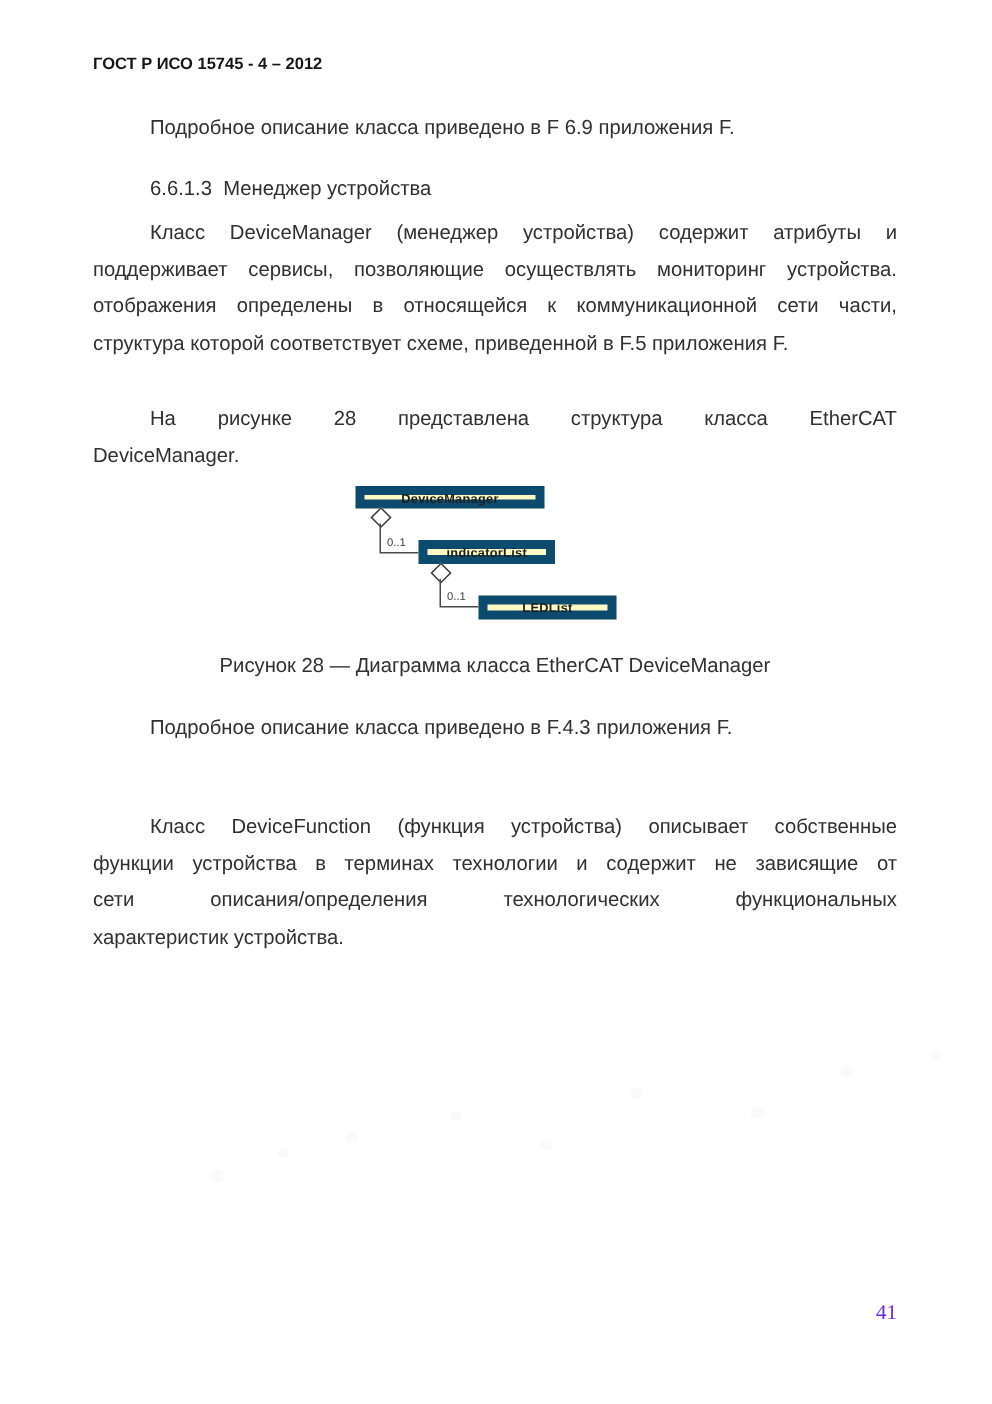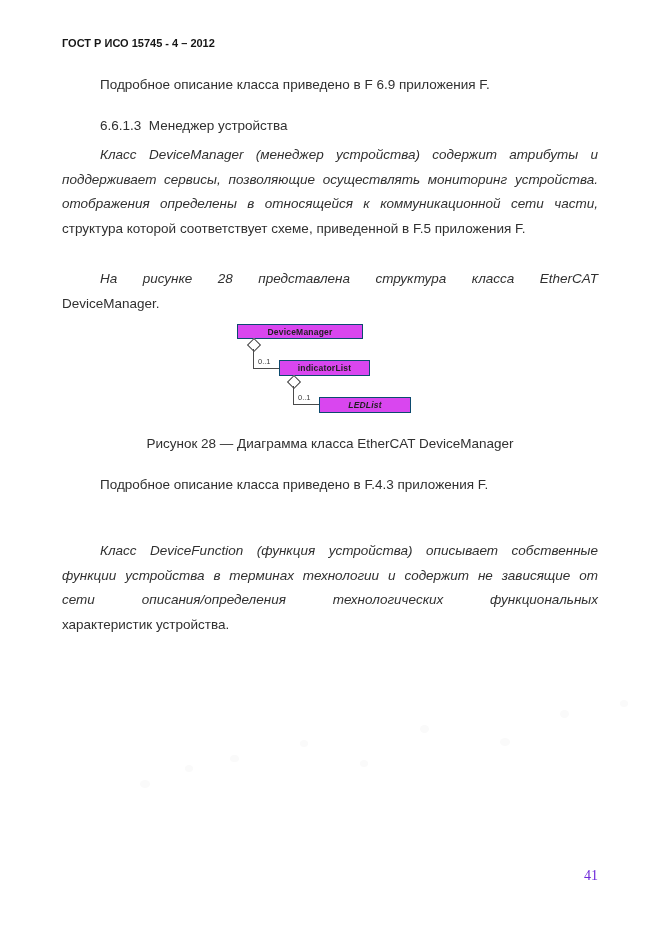--- a/index.html
+++ b/index.html
@@ -8,32 +8,32 @@
     width:661px;height:936px;
     background:#ffffff;
     font-family:"Liberation Sans", sans-serif;
     color:#303030;
     overflow:hidden;
   }
   .abs{position:absolute;}
   .col{left:62px;width:536px;}
   .line{line-height:24.7px;font-size:13.5px;white-space:nowrap;}
   .wline{line-height:24.7px;font-size:13.5px;}
-  .jline{text-align:justify;text-align-last:justify;white-space:normal;font-style:italic;}
+  .jline{text-align:justify;text-align-last:justify;white-space:normal;}
   .lline{text-align:left;}
   .indent{text-indent:38px;}
   .heading{white-space:pre-wrap;padding-left:38px;}
   .hdr{font-weight:bold;color:#161616;text-align:left;font-size:11px;line-height:24px;}
   .caption{text-align:center;font-size:13.5px;line-height:24.7px;}
   .pagenum{font-family:"Liberation Serif", serif;font-size:14px;color:#6d28d9;text-align:right;}
   
   .diagram{left:237px;top:324px;width:180px;height:95px;}
   .clsbox{
     position:absolute;box-sizing:border-box;
-    border:1px solid #0c4a6e;background:#d946ef;
+    border:6px solid #0c4a6e;background:#fef9c3;
     font-size:8.5px;font-weight:bold;color:#1f1f1f;
     display:flex;align-items:center;justify-content:center;
     letter-spacing:.2px;
   }
   .cline{position:absolute;background:#4a4a4a;}
   .diamond{
     position:absolute;width:8px;height:8px;
     border:1px solid #3c3c3c;background:#ffffff;
     transform:rotate(45deg);
   }
@@ -75,21 +75,21 @@
     <div class="mult" style="left:21px;top:34px;">0..1</div>
 
     <div class="clsbox" style="left:42px;top:36px;width:91px;height:16px;">indicatorList</div>
 
     <div class="diamond" style="left:52px;top:53px;"></div>
 
     <div class="cline" style="left:56px;top:62px;width:1px;height:18px;"></div>
     <div class="cline" style="left:56px;top:80px;width:26px;height:1px;"></div>
     <div class="mult" style="left:61px;top:70px;">0..1</div>
 
-    <div class="clsbox" style="left:82px;top:73px;width:92px;height:16px;font-style:italic;">LEDList</div>
+    <div class="clsbox" style="left:82px;top:73px;width:92px;height:16px;">LEDList</div>
   </div>
 
   <div class="abs col caption" style="top:432px;">Рисунок 28 — Диаграмма класса EtherCAT DeviceManager</div>
 
   <div class="abs col line indent" style="top:473px;">Подробное описание класса приведено в F.4.3 приложения F.</div>
 
 
   <div class="abs col" style="top:539px;">
     <div class="wline jline indent">Класс DeviceFunction (функция устройства) описывает собственные</div>
     <div class="wline jline">функции устройства в терминах технологии и содержит не зависящие от</div>

